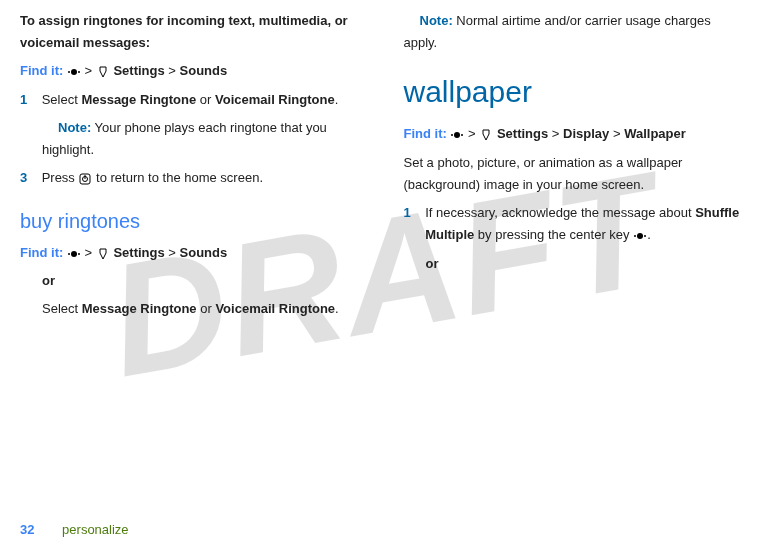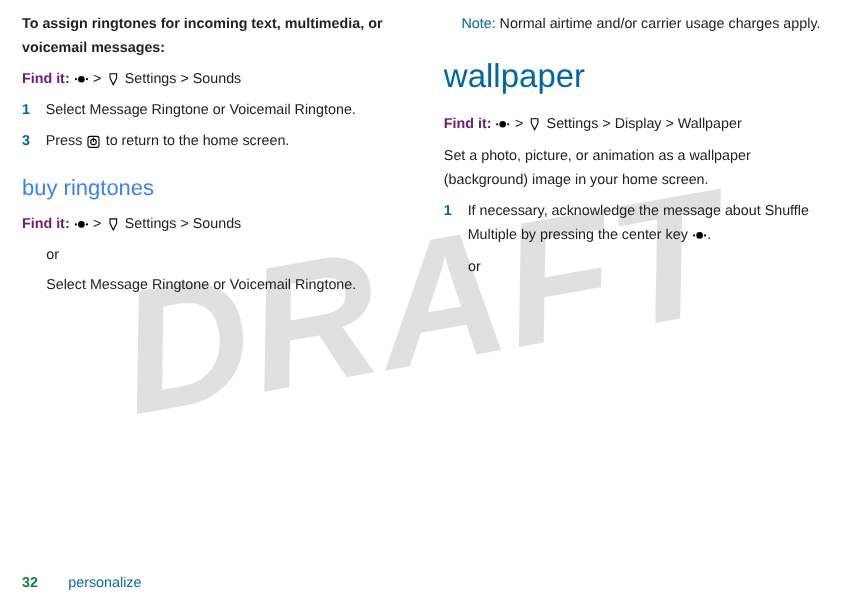--- a/index.html
+++ b/index.html
@@ -32,39 +32,39 @@
       gap: 40px;
       height: 500px;
     }
     .col {
       flex: 1;
       font-size: 13px;
       line-height: 1.7;
       color: #222;
     }
     .heading-bold { font-weight: bold; }
-    .find-it { color: #701a75; font-weight: bold; margin-top: 4px; }
+    .find-it { color: #3b82f6; font-weight: bold; margin-top: 4px; }
     .step-num { color: #0066a6; font-weight: bold; display: inline-block; width: 18px; vertical-align: top; }
     .step-body { display: inline-block; width: calc(100% - 24px); vertical-align: top; }
-    .bold { font-weight: normal; }
-    .note-label { color: #0066a6; font-weight: normal; padding-left: 16px; }
+    .bold { font-weight: bold; }
+    .note-label { color: #0066a6; font-weight: bold; padding-left: 16px; }
     .section-h2 { color: #3b82f6; font-size: 20px; margin-top: 14px; margin-bottom: 4px; font-weight: normal; }
     .section-big { color: #0066a6; font-size: 30px; margin-top: 12px; margin-bottom: 6px; font-weight: normal; }
     .nav-icon { display:inline-block; vertical-align: middle; }
     .nav-icon svg { vertical-align: middle; }
     p { margin-bottom: 6px; }
     .indent { margin-left: 22px; }
     .footer {
       position: absolute;
       bottom: 12px;
       left: 20px;
       font-size: 13px;
     }
-    .page-num { font-weight: bold; color: #15803d; }
-    .footer-label { color: #0369a1; margin-left: 24px; }
+    .page-num { font-weight: bold; color: #3b82f6; }
+    .footer-label { color: #4d7c0f; margin-left: 24px; }
     .gt { font-weight: normal; }
   </style>
 </head>
 <body>
 
 <div class="watermark">DRAFT</div>
 
 <div class="page">
 
   <div class="col">
@@ -87,20 +87,23 @@
     </p>
 
     <p>
       <span class="step-num">1</span>
       <span class="step-body">
         <span>Select </span><span class="bold">Message Ringtone</span><span> or </span><span class="bold">Voicemail Ringtone</span><span>.</span>
       </span>
     </p>
 
 
+    <p class="indent">
+      <span class="note-label">Note:</span><span> Your phone plays each ringtone that you highlight.</span>
+    </p>
 
     <p>
       <span class="step-num">3</span>
       <span class="step-body">
         <span>Press </span><span class="nav-icon"><svg width="14" height="14">
               <rect x="2" y="2" width="10" height="10" rx="2" fill="none" stroke="#000"></rect>
               <circle cx="7" cy="7" r="2.5" fill="none" stroke="#000"></circle>
               <line x1="7" y1="3" x2="7" y2="7" stroke="#000"></line>
             </svg></span><span> to return to the home screen.</span>
       </span>

